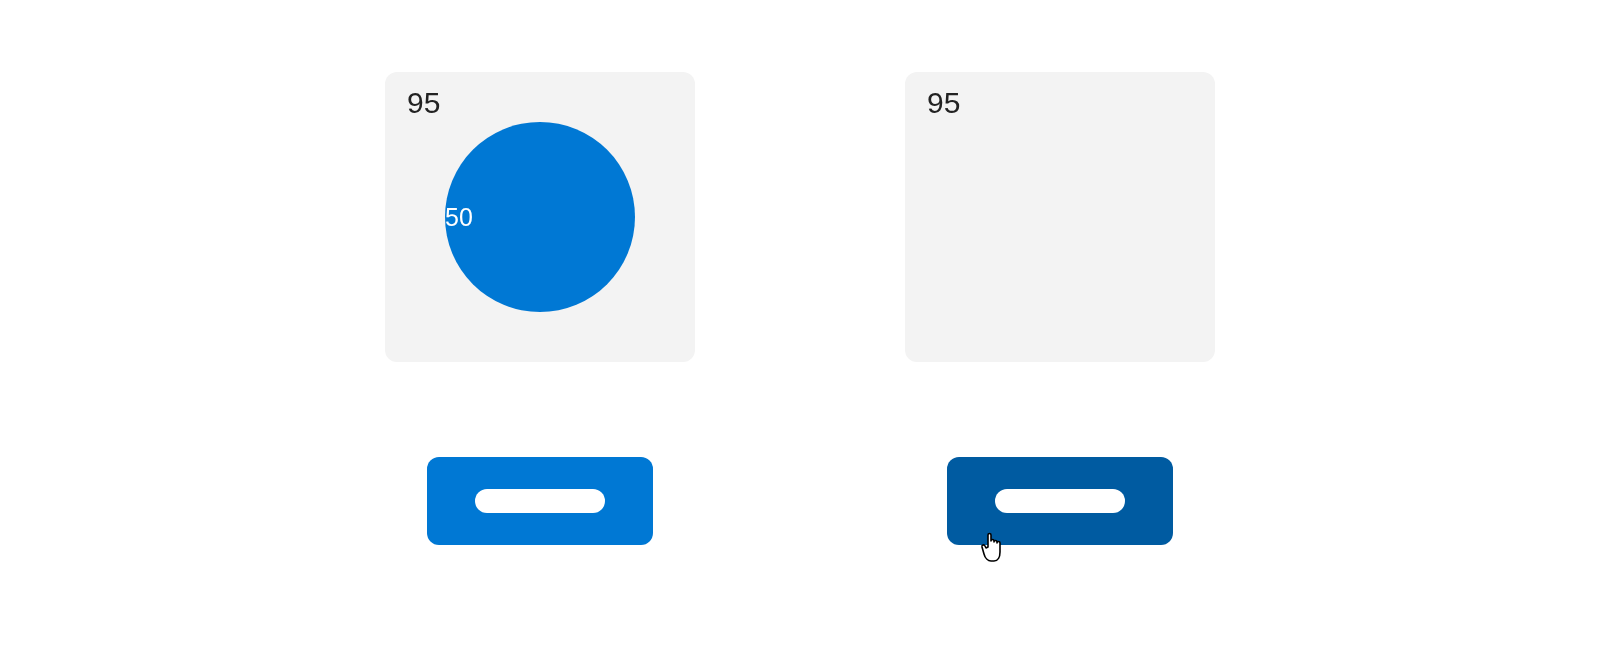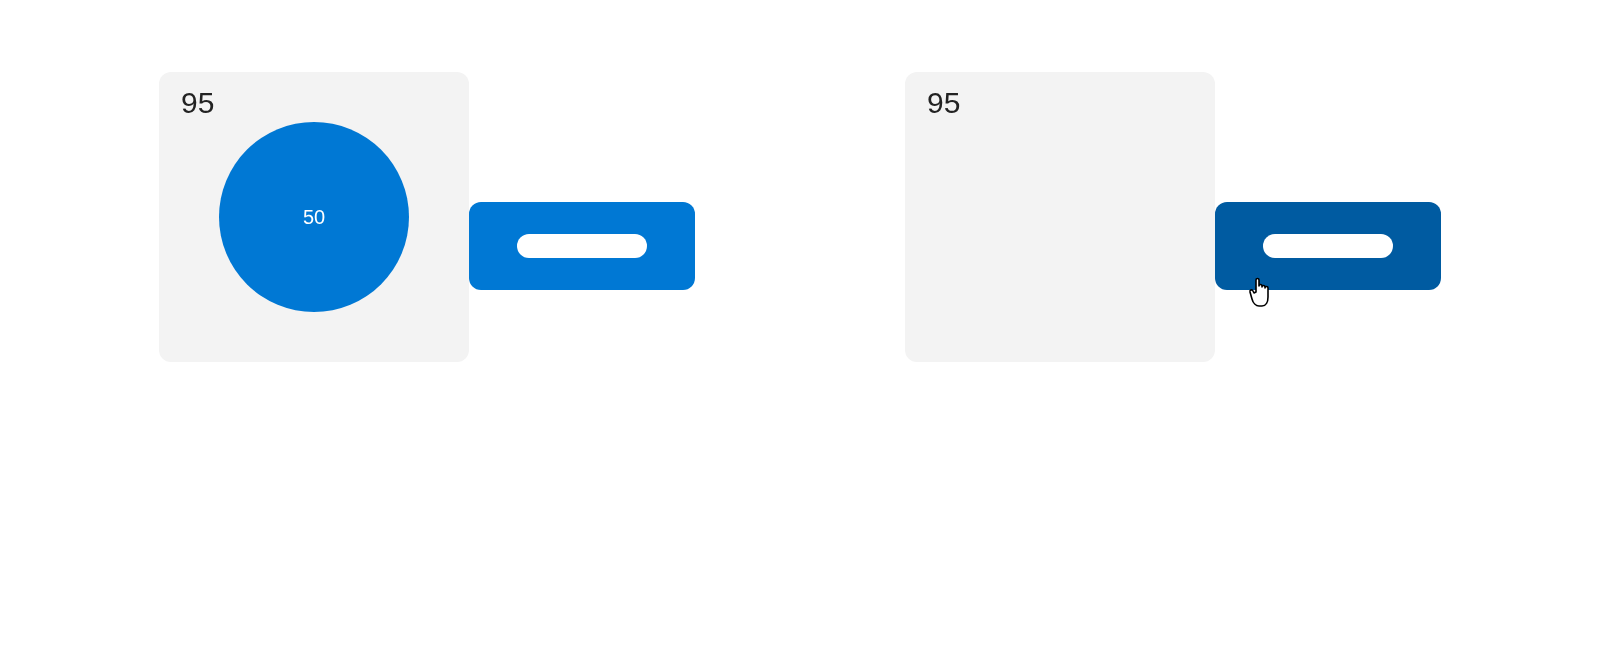--- a/index.html
+++ b/index.html
@@ -15,21 +15,23 @@
       position: relative;
     }
     .container {
       display: flex;
       justify-content: center;
       gap: 210px;
       padding-top: 72px;
     }
     .column {
       display: flex;
+      flex-direction: column;
       align-items: center;
+      gap: 37px;
     }
     .card {
       width: 310px;
       height: 290px;
       background: #f3f3f3;
       border-radius: 12px;
       position: relative;
       display: flex;
       align-items: center;
       justify-content: center;
@@ -41,23 +43,23 @@
       font-size: 30px;
       color: #222;
       font-weight: 400;
     }
     .circle {
       width: 190px;
       height: 190px;
       border-radius: 50%;
       display: flex;
       align-items: center;
-      justify-content: center;
+      justify-content: flex-start;
       color: #ffffff;
-      font-size: 20px;
+      font-size: 25px;
       font-weight: 400;
     }
     .circle-normal {
       background: #0078d4;
     }
     .circle-dark {
       background: #005ba1;
     }
     .btn {
       margin-top: 58px;

